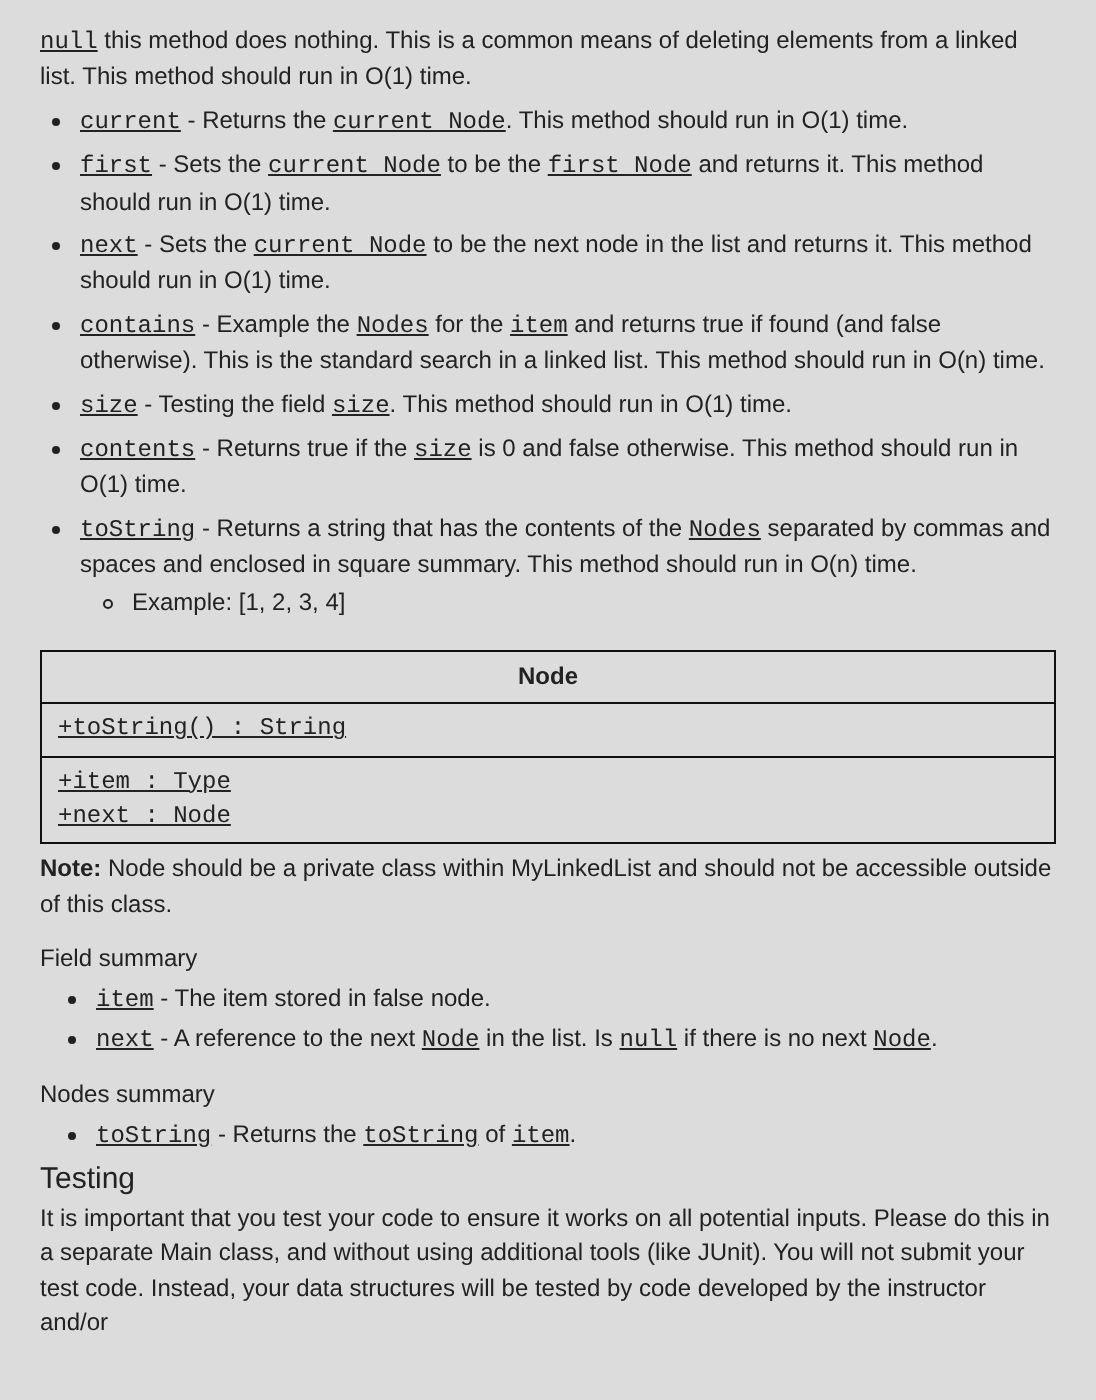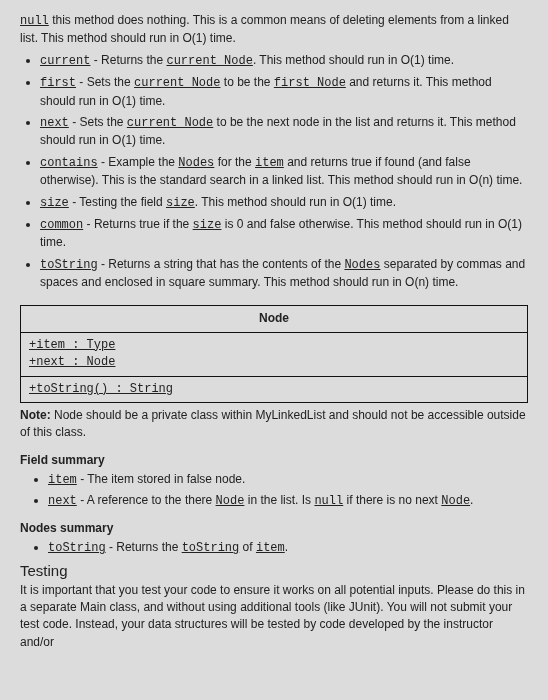--- a/index.html
+++ b/index.html
@@ -29,21 +29,21 @@
       padding: 4px 8px;
       text-align: left;
       font-weight: normal;
     }
     table.node-table th {
       text-align: center;
       font-weight: bold;
       font-family: Arial, Helvetica, sans-serif;
     }
     .note { margin-top: 4px; }
-    .section-head { font-weight: bold; margin-top: 10px; margin-bottom: 2px; }
+    .section-head { font-weight: normal; margin-top: 10px; margin-bottom: 2px; }
     .testing-head { font-size: 15px; margin-top: 2px; font-weight: normal; }
     ul.field-list { list-style: disc; padding-left: 28px; }
     ul.field-list > li { margin-bottom: 2px; }
   </style>
 </head>
 <body>
 
 <p class="intro">
   <span class="mono">null</span><span> this method does nothing. This is a common means of deleting elements from a linked list. This method should run in O(1) time.</span>
 </p>
@@ -58,53 +58,56 @@
   <li>
     <span class="mono">next</span><span> - Sets the </span><span class="mono">current Node</span><span> to be the next node in the list and returns it. This method should run in O(1) time.</span>
   </li>
   <li>
     <span class="mono">contains</span><span> - Example the </span><span class="mono">Nodes</span><span> for the </span><span class="mono">item</span><span> and returns true if found (and false otherwise). This is the standard search in a linked list. This method should run in O(n) time.</span>
   </li>
   <li>
     <span class="mono">size</span><span> - Testing the field </span><span class="mono">size</span><span>. This method should run in O(1) time.</span>
   </li>
   <li>
-    <span class="mono">common</span><span> - Returns true if the </span><span class="mono">size</span><span> is 0 and false otherwise. This method should run in O(1) time.</span>
+    <span class="mono">contents</span><span> - Returns true if the </span><span class="mono">size</span><span> is 0 and false otherwise. This method should run in O(1) time.</span>
   </li>
   <li>
     <span class="mono">toString</span><span> - Returns a string that has the contents of the </span><span class="mono">Nodes</span><span> separated by commas and spaces and enclosed in square summary. This method should run in O(n) time.</span>
+    <ul class="sub-list">
+      <li>Example: [1, 2, 3, 4]</li>
+    </ul>
   </li>
 </ul>
 
 <table class="node-table">
   <tbody>
       <tr>
         <th>Node</th>
       </tr>
   <tr>
+        <td class="mono">+toString() : String</td>
+      </tr>
+  <tr>
         <td class="mono" style="white-space:pre-line">+item : Type
 +next : Node</td>
-      </tr>
-  <tr>
-        <td class="mono">+toString() : String</td>
       </tr>
 </tbody>
   </table>
 
 <p class="note">
   <b>Note:</b><span> Node should be a private class within MyLinkedList and should not be accessible outside of this class.</span>
 </p>
 
 <p class="section-head">Field summary</p>
 <ul class="field-list">
   <li>
     <span class="mono">item</span><span> - The item stored in false node.</span>
   </li>
   <li>
-    <span class="mono">next</span><span> - A reference to the there </span><span class="mono">Node</span><span> in the list. Is </span><span class="mono">null</span><span> if there is no next </span><span class="mono">Node</span><span>.</span>
+    <span class="mono">next</span><span> - A reference to the next </span><span class="mono">Node</span><span> in the list. Is </span><span class="mono">null</span><span> if there is no next </span><span class="mono">Node</span><span>.</span>
   </li>
 </ul>
 
 <p class="section-head">Nodes summary</p>
 <ul class="field-list">
   <li>
     <span class="mono">toString</span><span> - Returns the </span><span class="mono">toString</span><span> of </span><span class="mono">item</span><span>.</span>
   </li>
 </ul>
 

